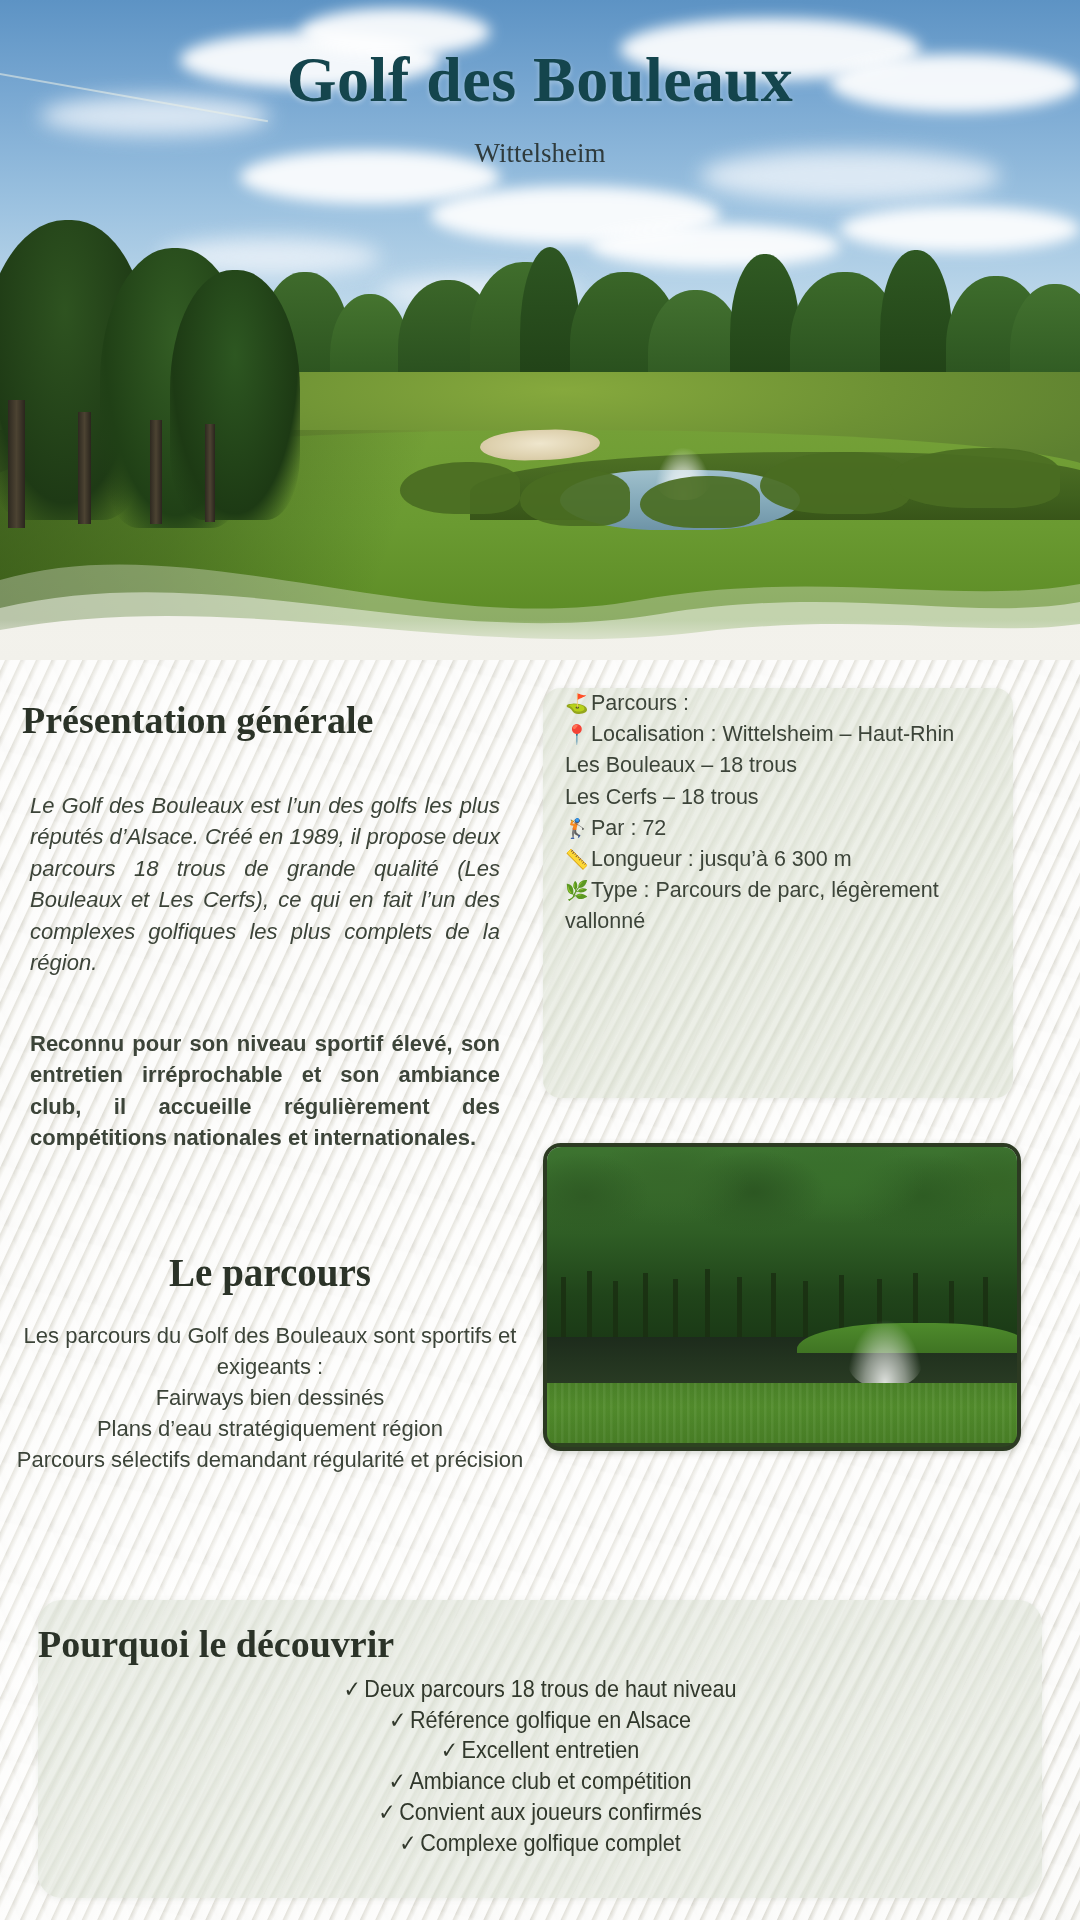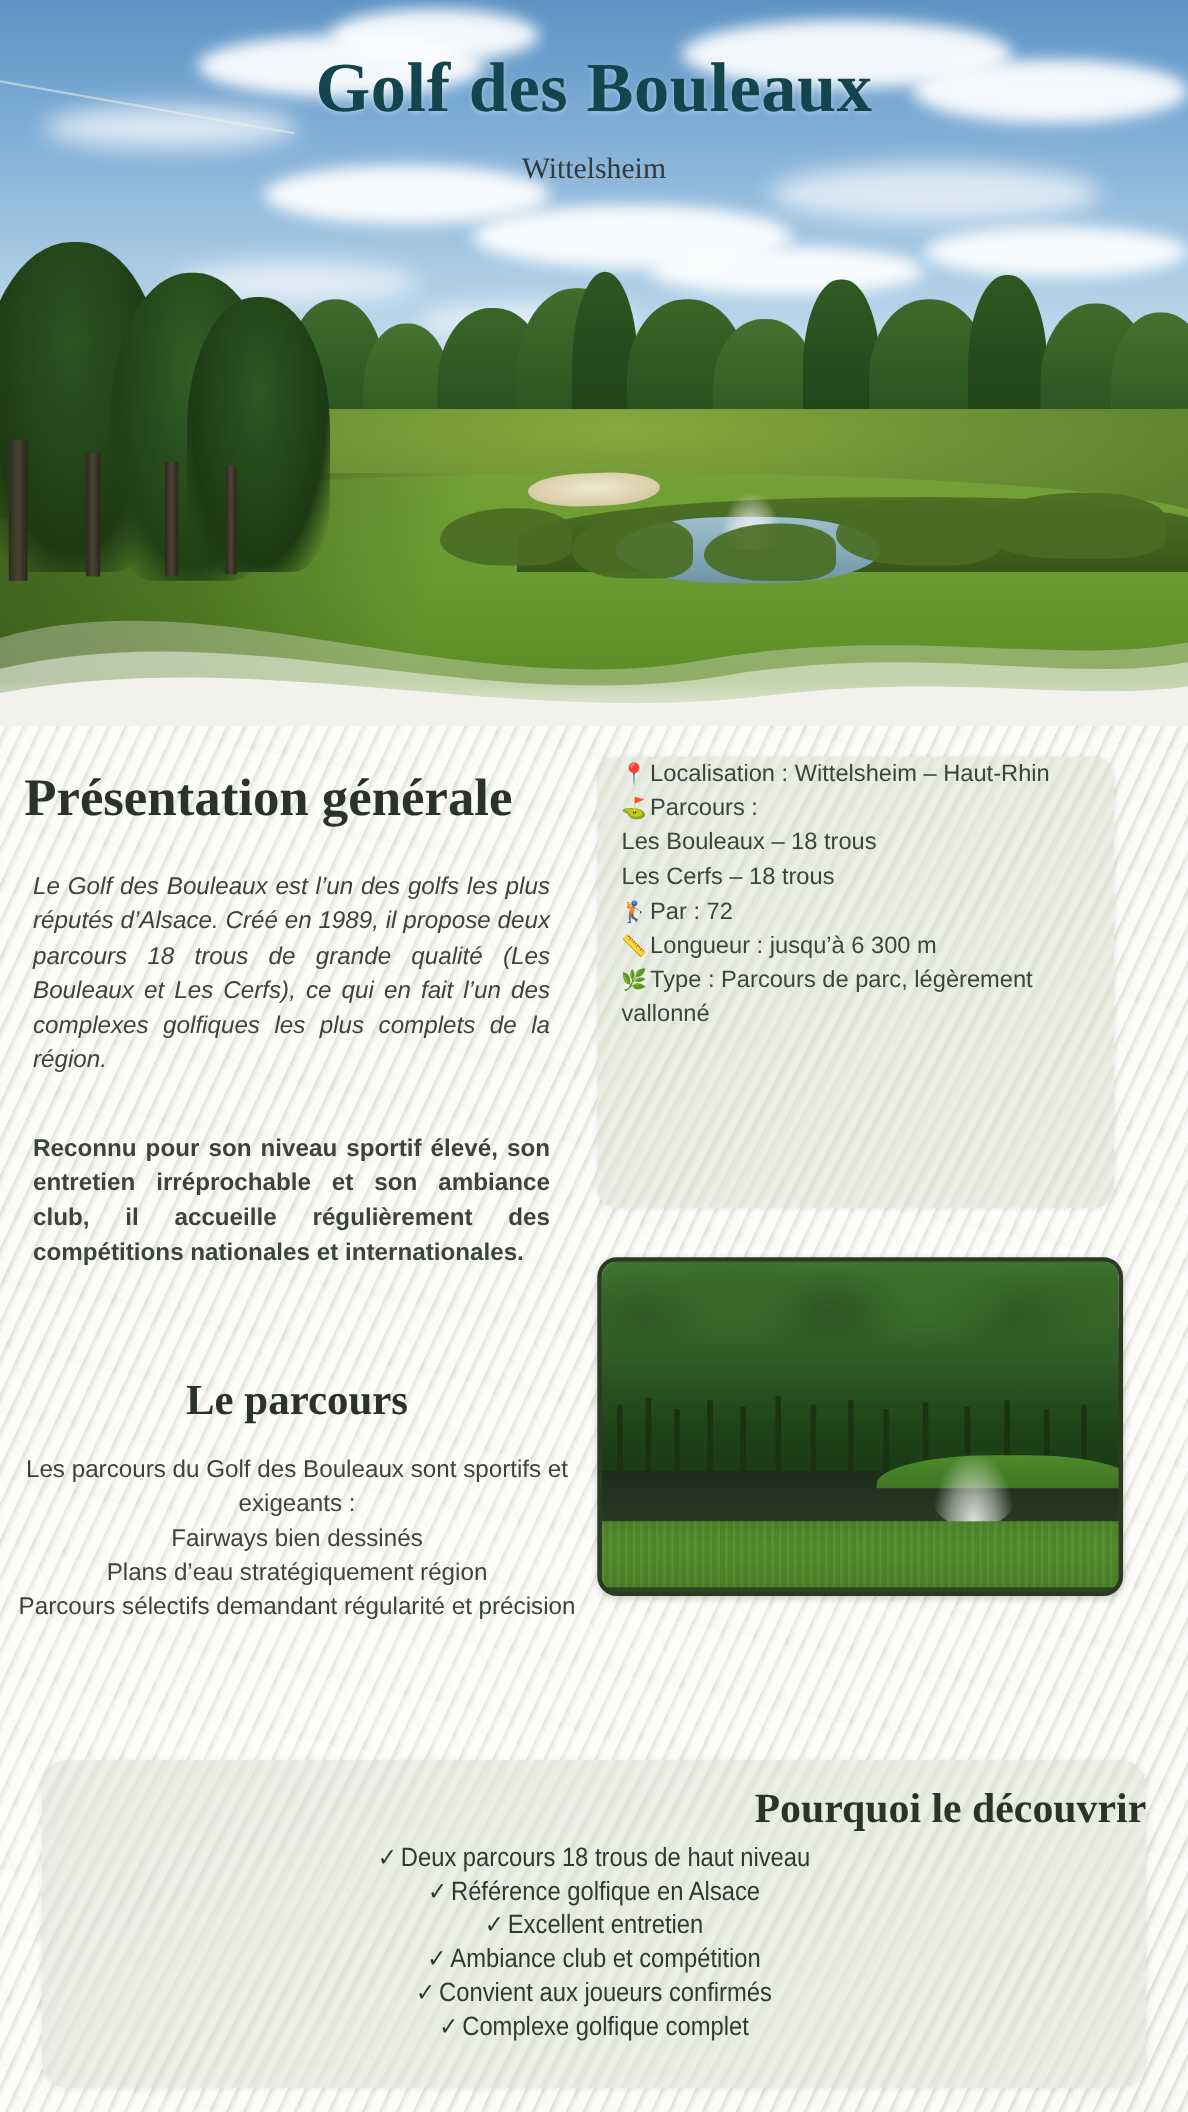--- a/index.html
+++ b/index.html
@@ -104,21 +104,21 @@
   .content{position:absolute;left:0;top:660px;width:1080px;z-index:3;}
 
   .h-serif{
     font-family:"Liberation Serif", serif;font-weight:700;color:#2b3328;
   }
 
   
   .left-col{position:absolute;left:0;top:0;width:540px;}
   .title-presentation{
     position:absolute;left:22px;top:40px;width:500px;
-    font-size:48px;line-height:1.1;
+    font-size:38px;line-height:1.1;
   }
   .para{
     position:absolute;left:30px;width:470px;
     font-size:22px;line-height:1.43;color:#3c4439;
     text-align:justify;text-justify:inter-word;
   }
   .para.p1{top:130px;font-style:italic;}
   .para.p2{top:368px;font-weight:bold;}
 
   .title-parcours{
@@ -194,21 +194,21 @@
     position:absolute;left:38px;top:940px;width:1004px;height:298px;
     background:rgba(223,228,216,.80);
     border-radius:24px;overflow:hidden;
     box-shadow:0 1px 6px rgba(90,95,82,.10);
   }
   .why-card::after{
     content:"";position:absolute;inset:0;pointer-events:none;
     background:repeating-linear-gradient(118deg, rgba(255,255,255,.28) 0px, rgba(255,255,255,.28) 5px, rgba(198,203,188,.15) 7px, rgba(255,255,255,.20) 13px);
   }
   .why-title{
-    position:relative;z-index:2;text-align:right;margin:22px 0 8px 0;
+    position:relative;z-index:2;text-align:left;margin:22px 0 8px 0;
     font-size:38px;
   }
   .why-list{position:relative;z-index:2;text-align:center;}
   .why-row{
     font-size:24px;line-height:1.28;color:#31382c;
     font-family:"Liberation Sans Narrow","Liberation Sans",sans-serif;
     transform:scaleX(.90);
   }
   .chk{font-size:23px;display:inline-block;margin-right:4px;}
 </style>
@@ -300,24 +300,24 @@
       <div>Les parcours du Golf des Bouleaux sont sportifs et exigeants :</div>
       <div>Fairways bien dessinés</div>
       <div>Plans d’eau stratégiquement région</div>
       <div>Parcours sélectifs demandant régularité et précision</div>
     </div>
   </div>
 
   <div class="info-card">
     <div class="info-list">
       <div class="info-row">
+        <span class="ico">⛳</span><span>Parcours :</span>
+      </div>
+      <div class="info-row">
         <span class="ico">📍</span><span>Localisation : Wittelsheim – Haut-Rhin</span>
-      </div>
-      <div class="info-row">
-        <span class="ico">⛳</span><span>Parcours :</span>
       </div>
       <div class="info-row">
         <span>Les Bouleaux – 18 trous</span>
       </div>
       <div class="info-row">
         <span>Les Cerfs – 18 trous</span>
       </div>
       <div class="info-row">
         <span class="ico">🏌</span><span>Par : 72</span>
       </div>

